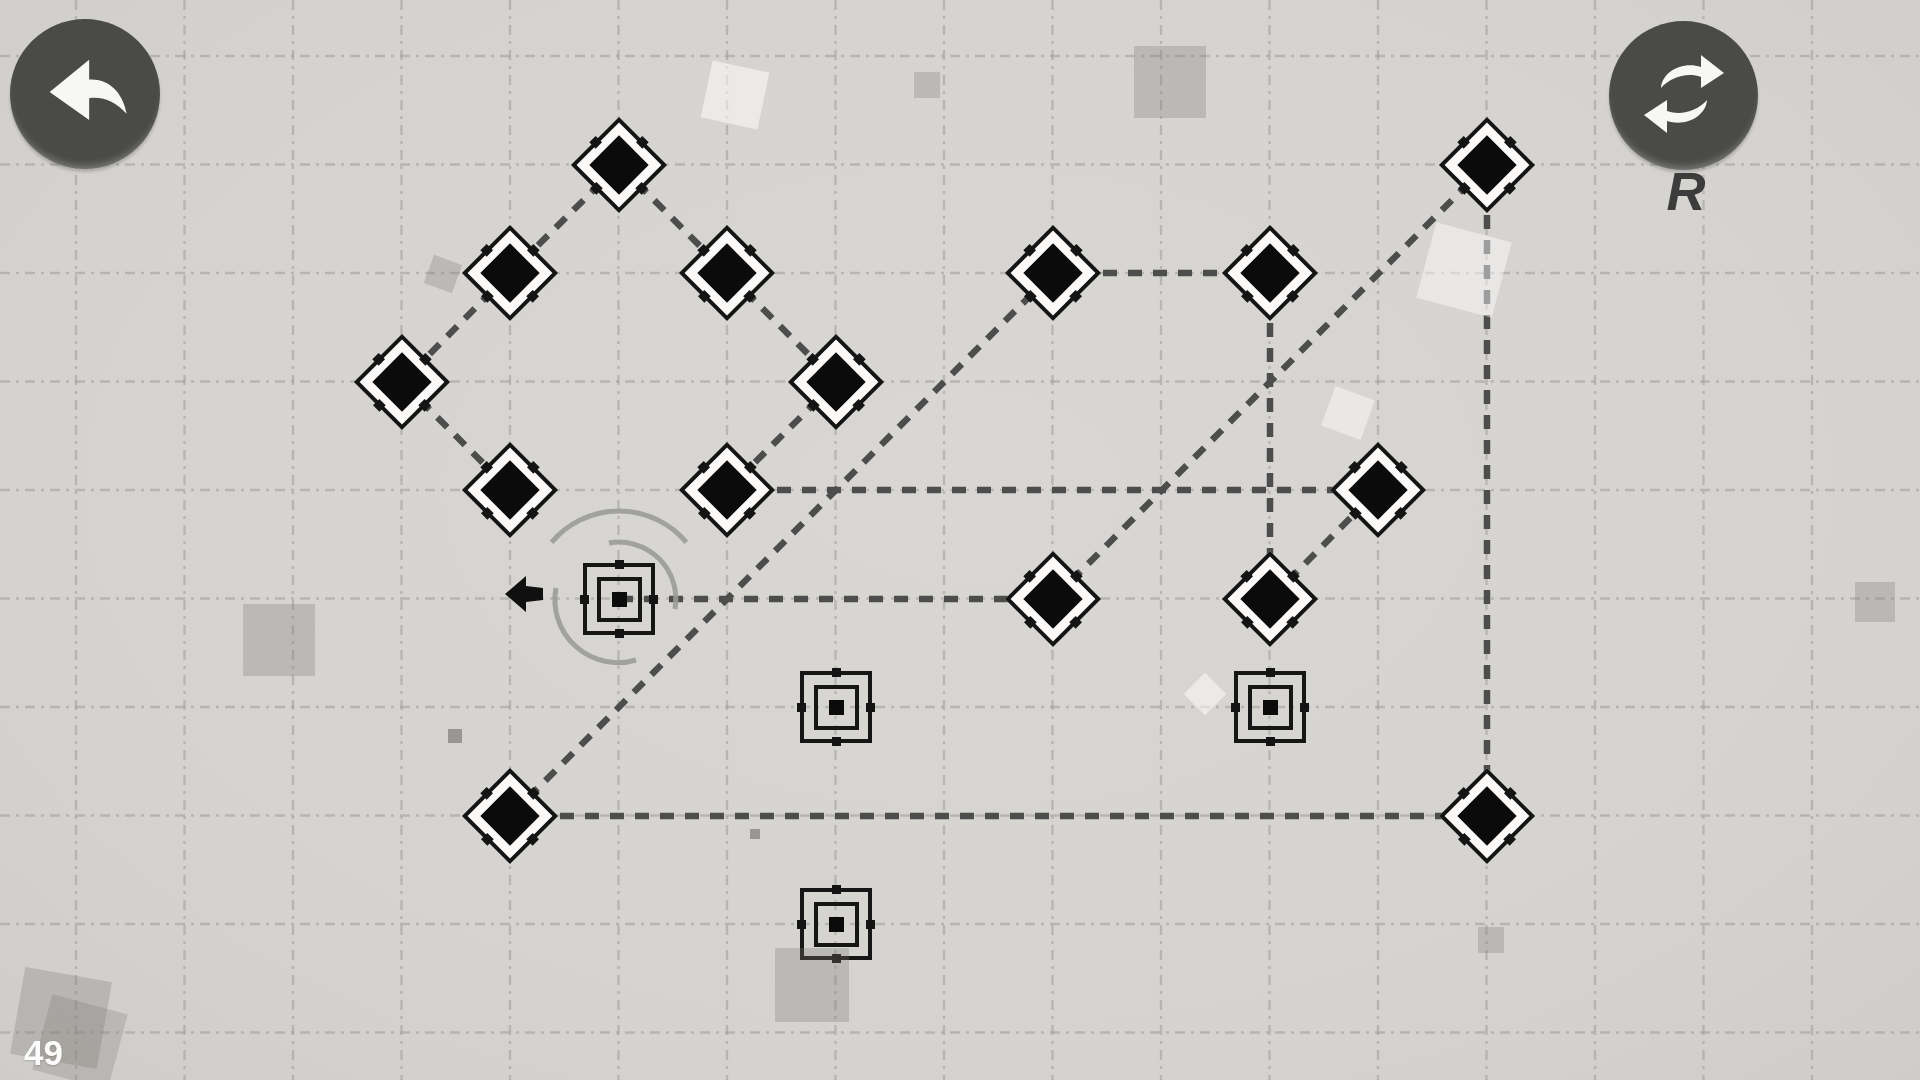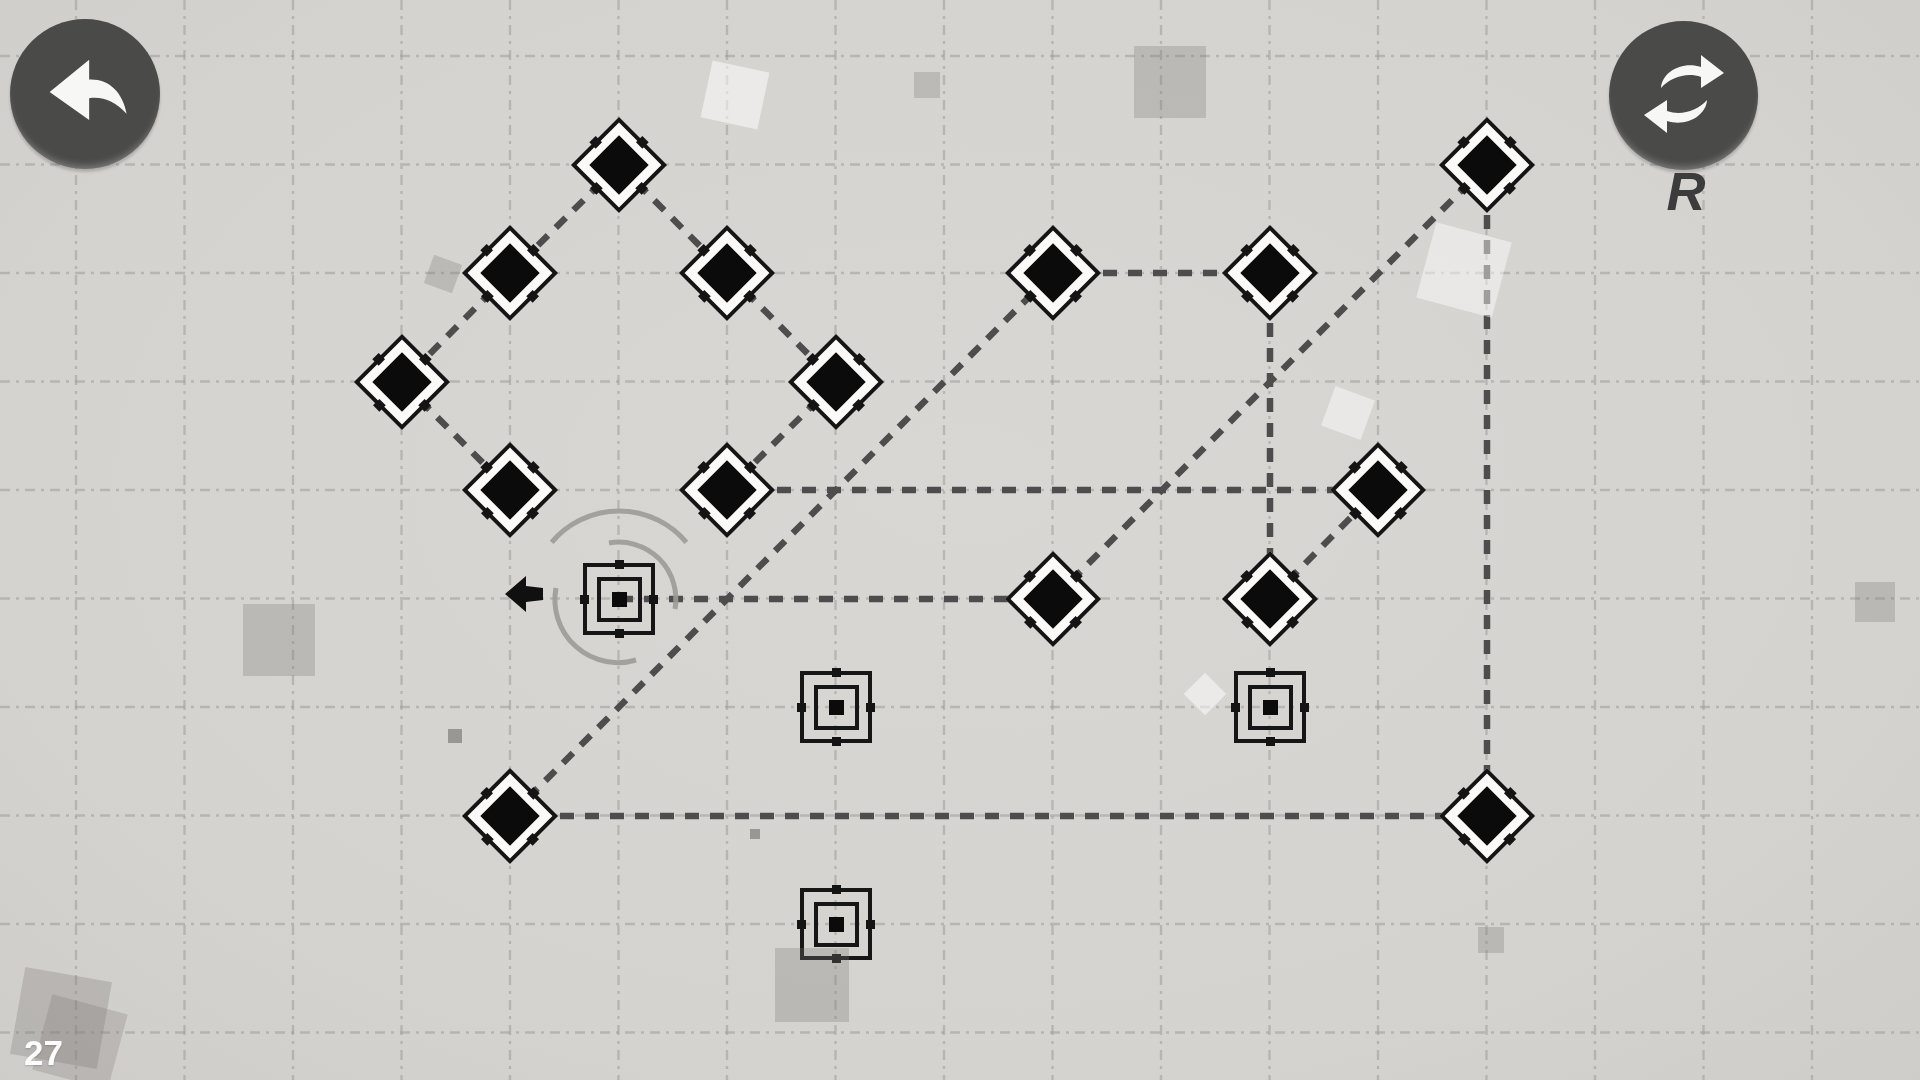--- a/index.html
+++ b/index.html
@@ -293,15 +293,15 @@
     <span>
       <svg width="100" height="100" viewBox="0 0 100 100">
         <path d="M27 44 C28 28 48 17 67 23 L67 11 L90 29 L67 44 L67 33 C53 28 37 33 27 44 Z" fill="#f7f7f6"></path>
         <path d="M73 56 C72 72 52 83 33 77 L33 89 L10 71 L33 56 L33 67 C47 72 63 67 73 56 Z" fill="#f7f7f6"></path>
       </svg>
     </span>
   </button>
 
   <div class="hud-text" id="restart-hint" style="left:1646px;top:160px;color:#3c3c3c;">R</div>
 
-  <div class="hud-text" id="level-counter" style="left:24px;top:1033px;color:#fcfcfc;">27</div>
+  <div class="hud-text" id="level-counter" style="left:24px;top:1033px;color:#fcfcfc;">49</div>
 
 </div>
 
 </body></html>

